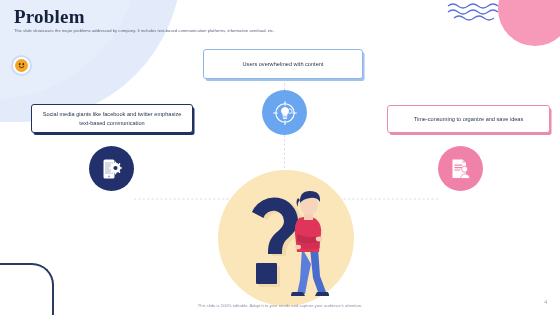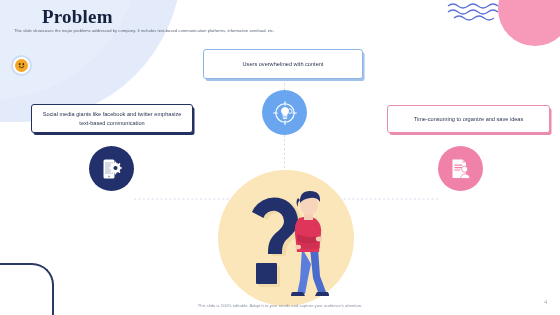--- a/index.html
+++ b/index.html
@@ -66,21 +66,20 @@
 
   
   .page-title {
     position: absolute;
     left: 14px; top: 6px;
     font-family: "Liberation Serif", serif;
     font-size: 19px;
     font-weight: 700;
     color: #16213e;
     letter-spacing: .2px;
-    margin-left: 28px;
   }
   .page-subtitle {
     position: absolute;
     left: 14px; top: 28px;
     font-size: 4.1px;
     color: #5b6478;
     letter-spacing: .05px;
     white-space: nowrap;
   }
 

